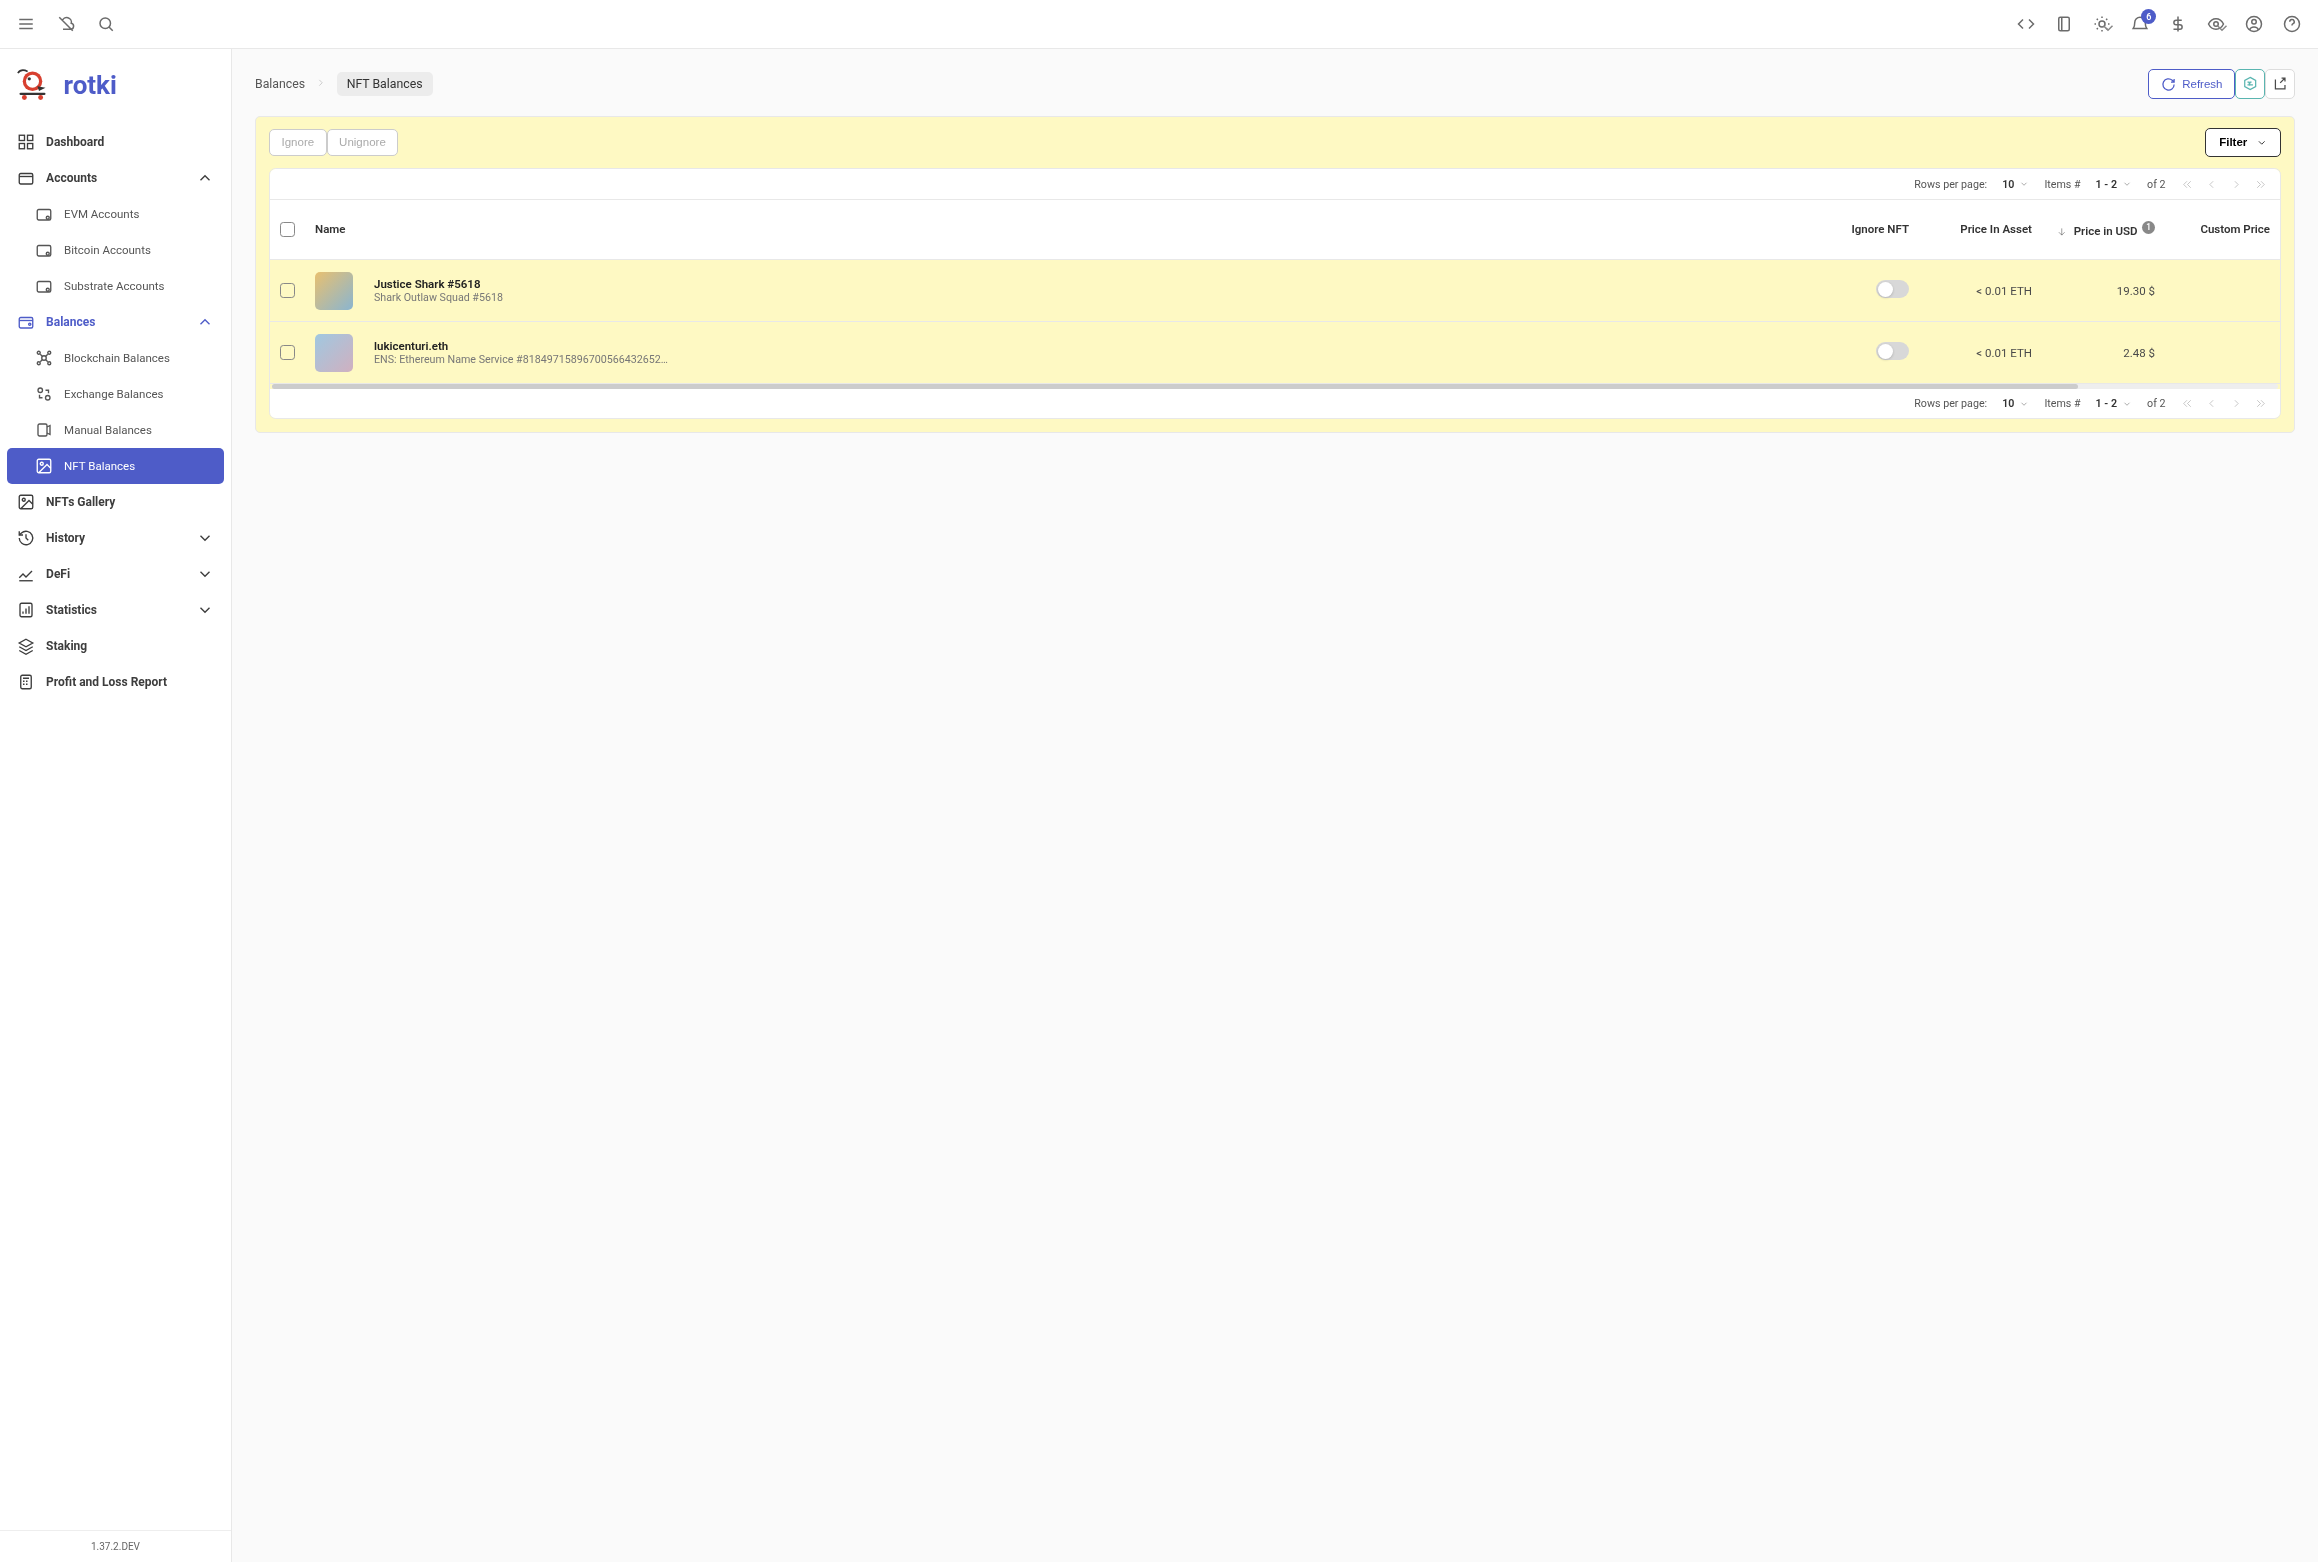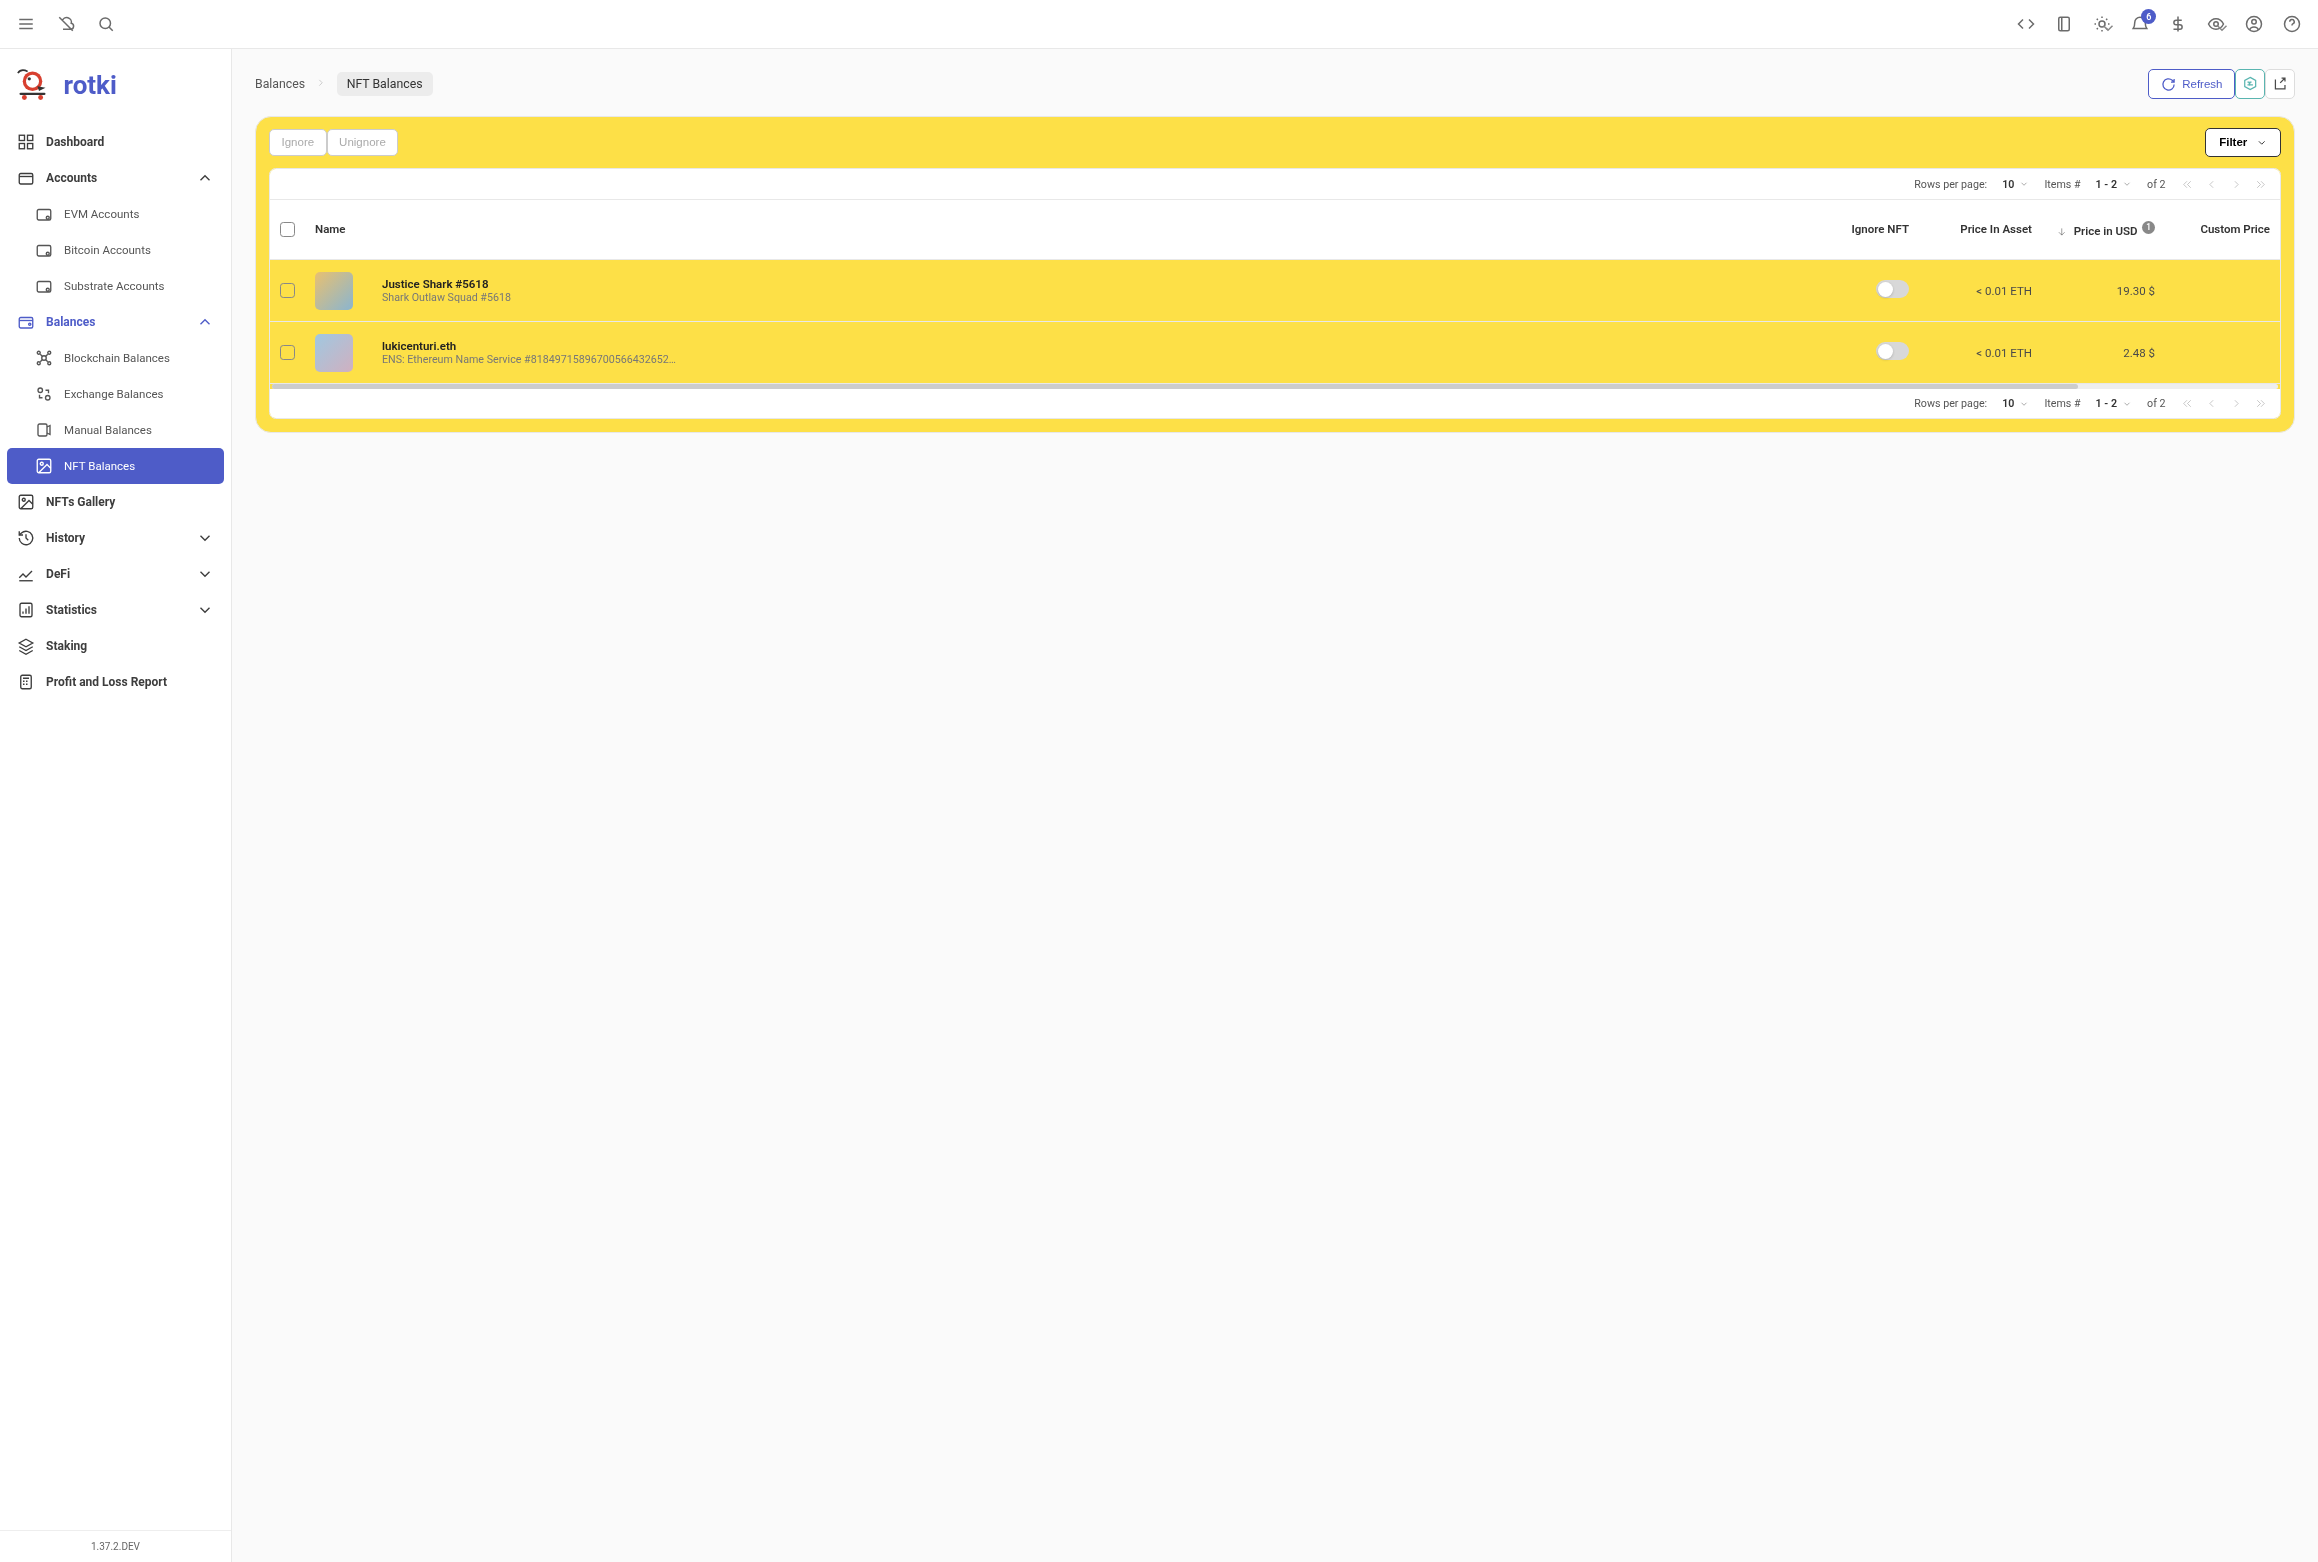--- a/index.html
+++ b/index.html
@@ -31,40 +31,40 @@
 .breadcrumb .crumb { color: #555; }
 .breadcrumb .crumb.current { background: #ececec; padding: 5px 10px; border-radius: 5px; color: #333; }
 .breadcrumb .sep svg { width: 11.5px; height: 11.5px; stroke: #999; fill: none; }
 .action-row { display: flex; gap: 0; align-items: center; }
 .btn-outline { border: 0.8px solid #ccc; background: #fff; padding: 6.6px 11.5px; border-radius: 5px; cursor: pointer; display: flex; align-items: center; gap: 6.6px; font-size: 11.5px; font-weight: 500; }
 .btn-outline.primary { border-color: #4e5cc8; color: #4e5cc8; }
 .btn-outline svg { width: 15px; height: 15px; stroke: currentColor; fill: none; stroke-width: 2; }
 .icon-square { width: 30px; height: 30px; border: 0.8px solid #ddd; border-radius: 5px; display: flex; align-items: center; justify-content: center; cursor: pointer; background: #fff; }
 .icon-square.teal { border-color: #5ab5b0; color: #5ab5b0; }
 .icon-square svg { width: 16.4px; height: 16.4px; stroke: currentColor; fill: none; stroke-width: 1.8; }
-.card { background: #fde047; border: 0.8px solid #e8e8e8; border-radius: 16px; }
+.card { background: #fef9c3; border: 0.8px solid #e8e8e8; border-radius: 5px; }
 .card-header { display: flex; justify-content: space-between; align-items: center; padding: 11.5px 13px; }
 .filter-btn { border: 0.8px solid #333; background: #fff; padding: 7.4px 13px; border-radius: 5px; display: flex; align-items: center; gap: 8.2px; font-size: 11.5px; font-weight: 700; cursor: pointer; }
 .table-wrap { padding: 0 13px 13px; }
 .table-container { border: 0.8px solid #e8e8e8; border-radius: 6.6px; overflow: hidden; }
 .pager-row { display: flex; align-items: center; justify-content: flex-end; gap: 15px; padding: 8.2px 13px; font-size: 10.7px; color: #555; background: #fff; }
 .pager-row .sel { display: flex; align-items: center; gap: 5px; font-weight: 600; color: #333; }
 .pager-row .sel svg { width: 10px; height: 10px; stroke: #333; fill: none; }
 .pager-row .nav-arrows { display: flex; gap: 11.5px; }
 .pager-row .nav-arrows svg { width: 13px; height: 13px; stroke: #999; fill: none; cursor: pointer; }
 table { width: 100%; border-collapse: collapse; }
 th { text-align: left; padding: 21px 10px; font-size: 11.5px; font-weight: 600; color: #333; border-top: 0.8px solid #e8e8e8; border-bottom: 0.8px solid #e8e8e8; background: #fff; }
 th.right { text-align: right; }
 th .sort-icon { display: inline-flex; vertical-align: middle; margin-right: 3.3px; }
 th .sort-icon svg { width: 11.5px; height: 11.5px; stroke: #333; fill: none; }
 th .col-badge { display: inline-flex; width: 13px; height: 13px; background: #888; color: #fff; border-radius: 50%; align-items: center; justify-content: center; font-size: 8.2px; margin-left: 1.6px; vertical-align: super; }
 td { padding: 11.5px 10px; border-bottom: 0.8px solid #e8e8e8; vertical-align: middle; }
 td.right { text-align: right; }
 .checkbox { width: 15px; height: 15px; border: 1.6px solid #888; border-radius: 3.3px; cursor: pointer; }
-.nft-cell { display: flex; align-items: center; gap: 29px; }
+.nft-cell { display: flex; align-items: center; gap: 21px; }
 .nft-thumb { width: 38px; height: 38px; border-radius: 5px; background: linear-gradient(135deg,#e8c070,#8ab5d0); flex-shrink: 0; }
 .nft-thumb.ens { background: linear-gradient(135deg,#a0c8e0,#d0b0c0); }
 .nft-name { font-weight: 600; color: #222; font-size: 11.5px; }
 .nft-collection { font-size: 10.7px; color: #777; max-width: 296px; overflow: hidden; text-overflow: ellipsis; white-space: nowrap; }
 .toggle { width: 33px; height: 18px; background: #d8d8d8; border-radius: 9px; position: relative; cursor: pointer; display: inline-block; }
 .toggle::after { content: ''; position: absolute; width: 15px; height: 15px; background: #fff; border-radius: 50%; top: 1.6px; left: 1.6px; box-shadow: 0 0.8px 2.5px rgba(0,0,0,0.2); }
 .total-row td { font-weight: 700; font-size: 13px; color: #222; border-bottom: none; padding: 15px 10px; }
 .hscroll { height: 5px; background: #eee; margin: 0 1.6px; border-radius: 2.5px; position: relative; }
 .hscroll::after { content:''; position:absolute; left:0; top:0; width:90%; height:100%; background:#ccc; border-radius:2.5px; }
 </style>

